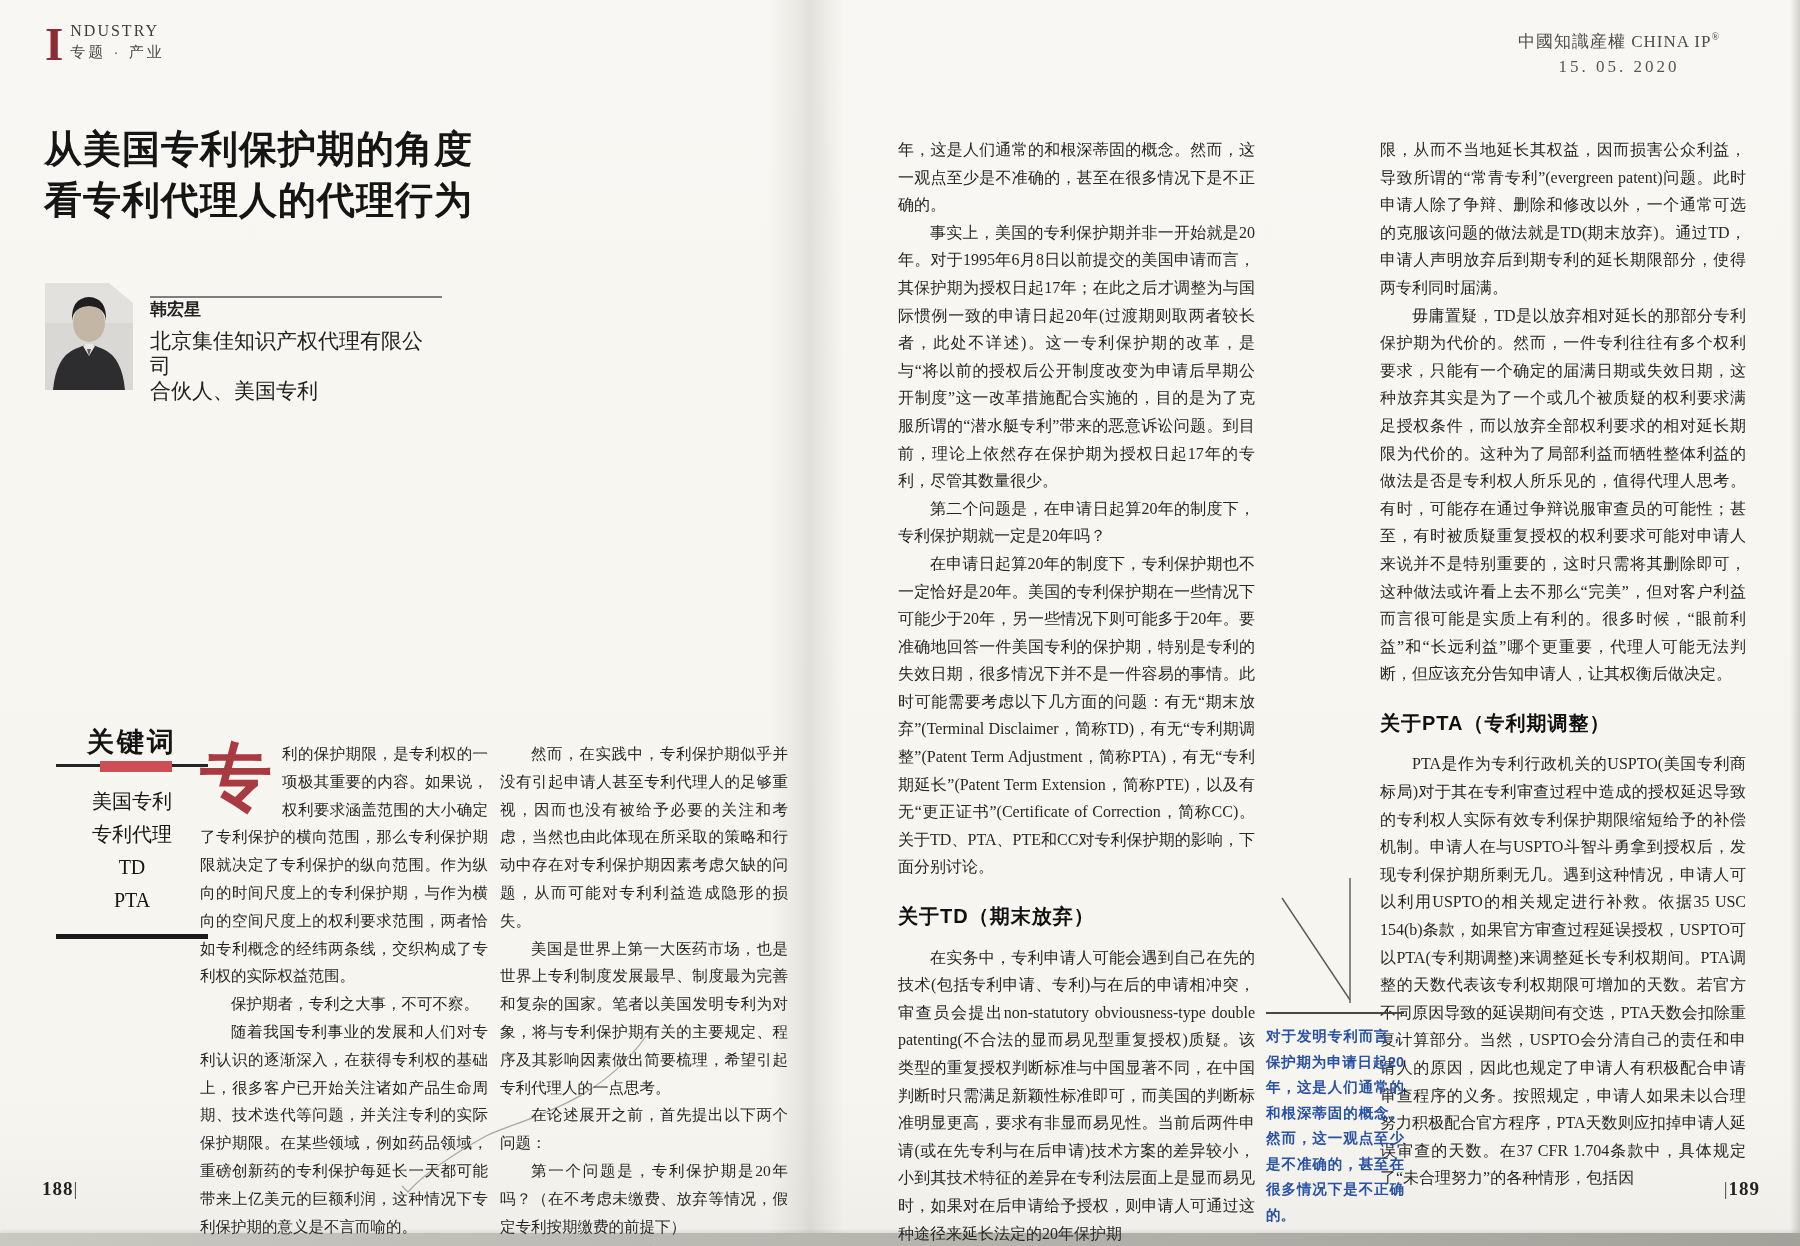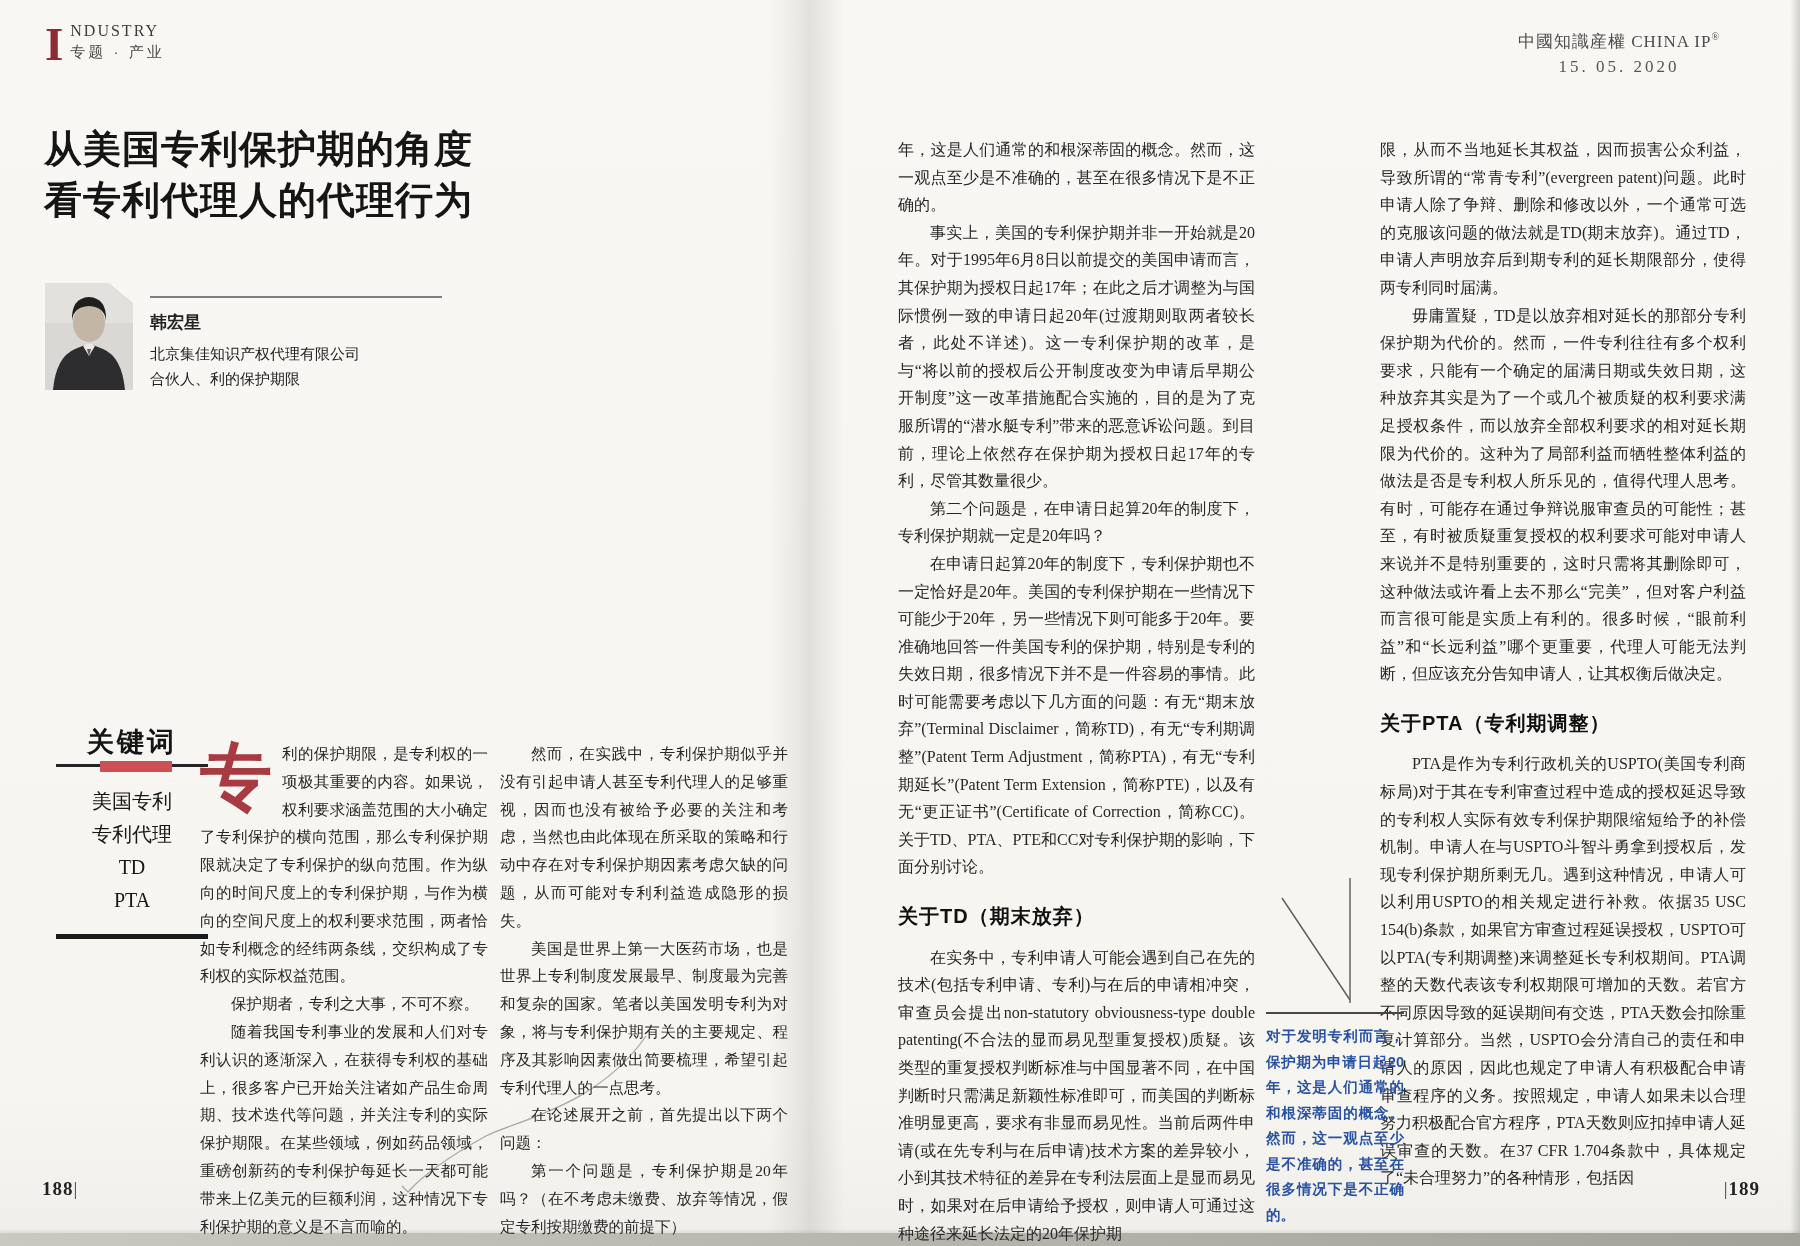--- a/index.html
+++ b/index.html
@@ -24,23 +24,23 @@
   .journal .name{font-size:17px;letter-spacing:1px;}
   .journal .name sup{font-size:10px;}
   .journal .date{font-size:17px;letter-spacing:3px;margin-top:4px;color:#555;}
   
   .main-title{position:absolute;left:44px;top:124px;font-family:"Liberation Sans","DejaVu Sans",sans-serif;
     font-weight:bold;font-size:38px;line-height:51px;letter-spacing:1px;color:#151515;}
   
   .photo{position:absolute;left:45px;top:283px;width:88px;height:107px;
     clip-path:polygon(0 0,72% 0,100% 19%,100% 100%,0 100%);background:#d6d5d1;}
   .author-info{position:absolute;left:150px;top:296px;width:292px;border-top:2px solid #7e7e7e;
-    padding-top:13px;font-family:"Liberation Sans","DejaVu Sans",sans-serif;color:#222;}
+    padding-top:0;font-family:"Liberation Sans","DejaVu Sans",sans-serif;color:#222;}
   .author-info .name{font-size:17px;font-weight:bold;margin-bottom:7px;}
-  .author-info .line{font-size:15px;line-height:25px;}
+  .author-info .line{font-size:21px;line-height:25px;}
   
   .keywords{position:absolute;left:56px;top:724px;width:152px;}
   .kw-title{font-size:27px;font-weight:bold;text-align:center;letter-spacing:3px;color:#141414;}
   .kw-divider{position:relative;height:13px;margin-bottom:12px;}
   .kw-divider .line{position:absolute;top:4px;left:0;right:0;height:3px;background:#242424;}
   .kw-divider .red{position:absolute;top:1px;left:44px;width:72px;height:11px;background:#cc4f56;}
   .kw-item{text-align:center;font-size:20px;font-weight:normal;line-height:33px;color:#161616;}
   .kw-bottom{height:5px;background:#1b1b1b;margin-top:17px;}
   
   .bodycol{position:absolute;font-size:15.5px;line-height:27.8px;text-align:justify;color:#272727;}
@@ -100,21 +100,21 @@
       <path d="M27 38 Q26 15 44 14 Q62 15 61 38 Q60 24 44 23 Q28 24 27 38 Z" fill="#1e1e1e"></path>
       <path d="M8 107 Q11 74 30 66 L40 62 L44 66 L48 62 L58 66 Q77 74 80 107 Z" fill="#2d2d30"></path>
       <path d="M38 63 L44 73 L50 63 L47 61 L41 61 Z" fill="#e9e8e4"></path>
       <path d="M42 66 L44 73 L46 66 Z" fill="#5a5a5e"></path>
     </svg>
   </div>
 
   <div class="author-info">
     <div class="name">韩宏星</div>
     <div class="line">北京集佳知识产权代理有限公司</div>
-    <div class="line">合伙人、利的保护期限</div>
+    <div class="line">合伙人、美国专利</div>
   </div>
 
   <div class="keywords">
     <div class="kw-title">关键词</div>
     <div class="kw-divider">
       <div class="line"></div>
       <div class="red"></div>
     </div>
     <div class="kw-item">美国专利</div>
     <div class="kw-item">专利代理</div>

